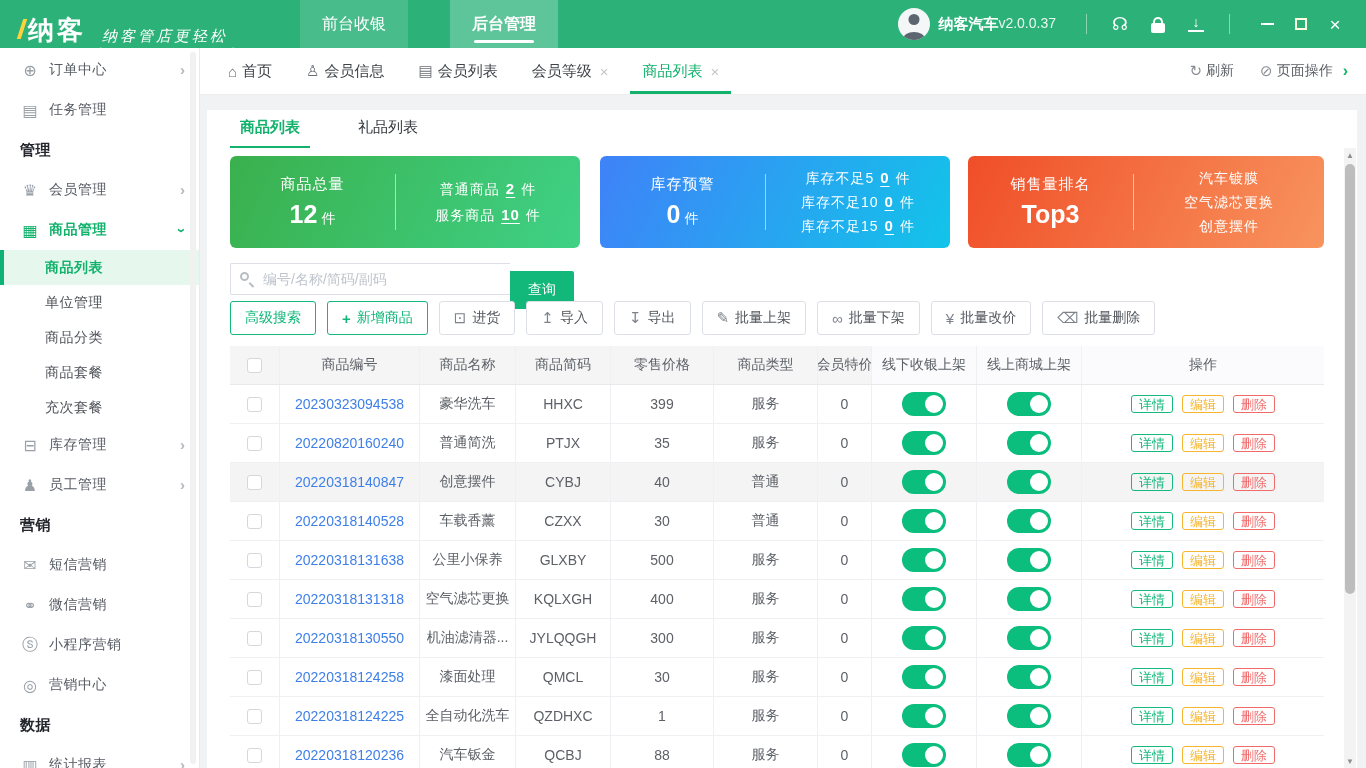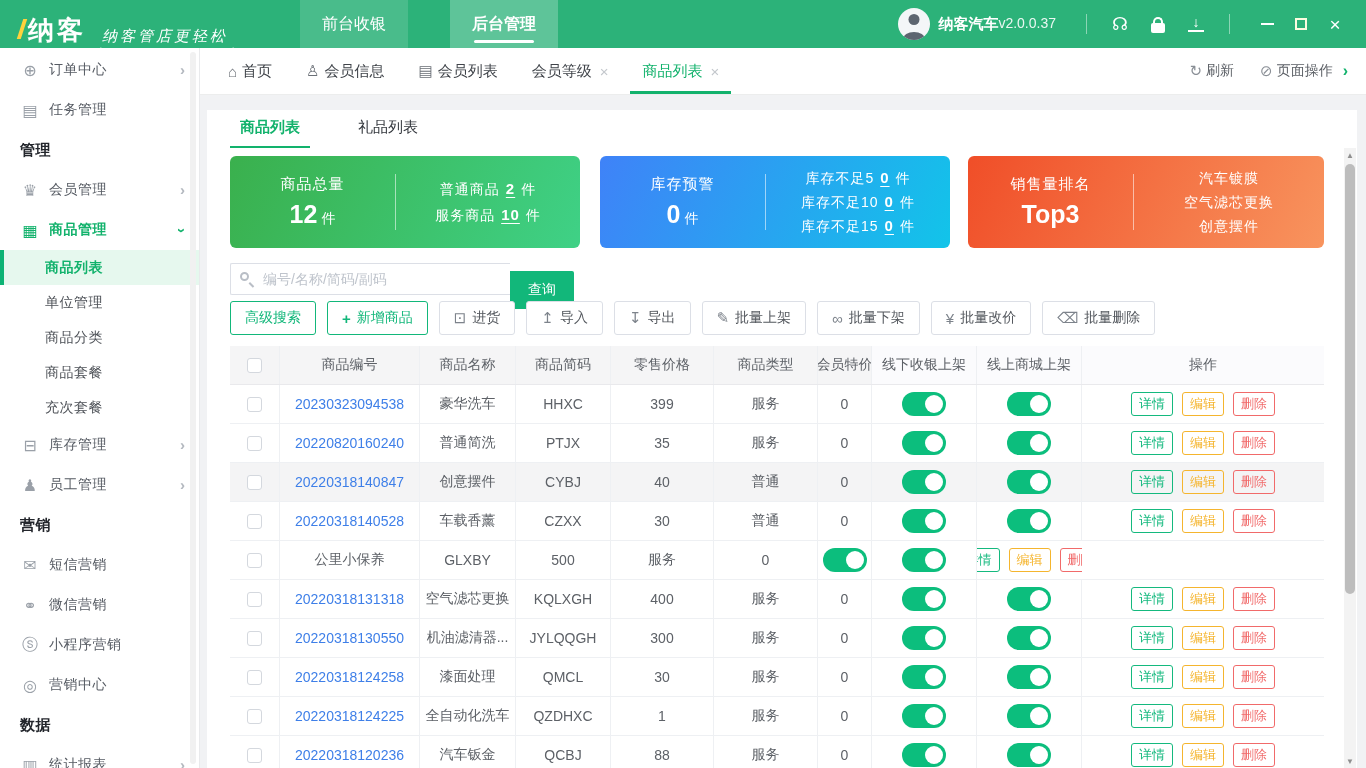--- a/index.html
+++ b/index.html
@@ -113,21 +113,21 @@
   .thead > div, .trow > div { height:100%; display:flex; align-items:center; justify-content:center; border-right:1px solid #eef0f3; overflow:hidden; white-space:nowrap; }
   .thead > div:last-child, .trow > div:last-child { border-right:none; }
   .thead > div:nth-child(n+8) { background:#fbfbfd; }
   .trow { height:39px; background:#fff; border-bottom:1px solid #eef0f3; color:#5d6167; }
   .trow.striped { background:#f4f4f5; }
   .cell-code a { color:#3e7fe8; text-decoration:none; cursor:pointer; }
   .checkbox { width:15px; height:15px; border:1px solid #d4d8de; border-radius:3px; background:#fff; cursor:pointer; }
   .toggle { width:44px; height:24px; border-radius:12px; background:#0cbe7d; position:relative; cursor:pointer; }
   .toggle::after { content:""; position:absolute; top:3px; left:23px; width:18px; height:18px; border-radius:50%; background:#fff; }
   .ops { display:flex; gap:9px; }
-  .op { height:24px; padding:0 7px; border-radius:3px; background:transparent; font-size:13px; cursor:pointer; font-family:inherit; }
+  .op { height:18px; padding:0 7px; border-radius:3px; background:transparent; font-size:13px; cursor:pointer; font-family:inherit; }
   .op.detail { border:1px solid #14b97e; color:#14b97e; }
   .op.edit { border:1px solid #f5b52e; color:#f5b52e; }
   .op.del { border:1px solid #f16a6a; color:#f16a6a; }
 
   
   .vscroll { position:absolute; top:38px; right:1px; width:12px; bottom:0; background:#f3f3f3; }
   .vs-arrow { position:absolute; left:0; width:12px; height:14px; display:flex; align-items:center; justify-content:center; font-size:8px; color:#8f8f8f; cursor:pointer; }
   .vs-up { top:0; }
   .vs-down { bottom:0; }
   .vs-thumb { position:absolute; left:1px; top:16px; width:10px; height:430px; background:#bdbdbd; border-radius:5px; cursor:pointer; }
@@ -577,20 +577,23 @@
                 <button class="op edit">编辑</button>
                 <button class="op del">删除</button>
               </span>
               </div>
             </div>
 
             <div class="trow">
               <div>
                 <span class="checkbox"></span>
               </div>
+              <div class="cell-code">
+                <a>20220318131638</a>
+              </div>
               <div>公里小保养</div>
               <div>GLXBY</div>
               <div>500</div>
               <div>服务</div>
               <div>0</div>
               <div>
                 <span class="toggle"></span>
               </div>
               <div>
                 <span class="toggle"></span>

